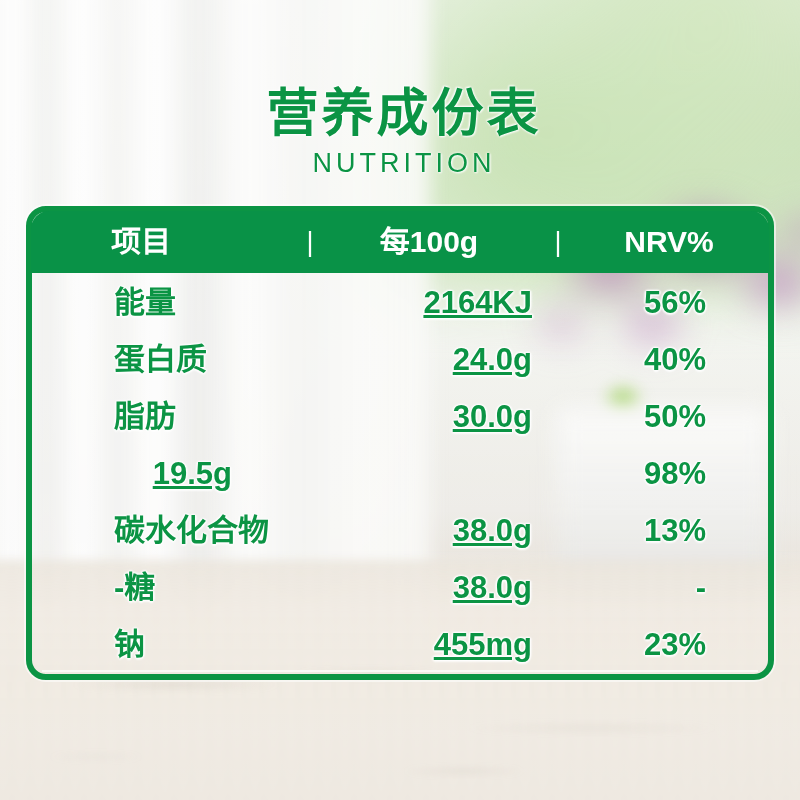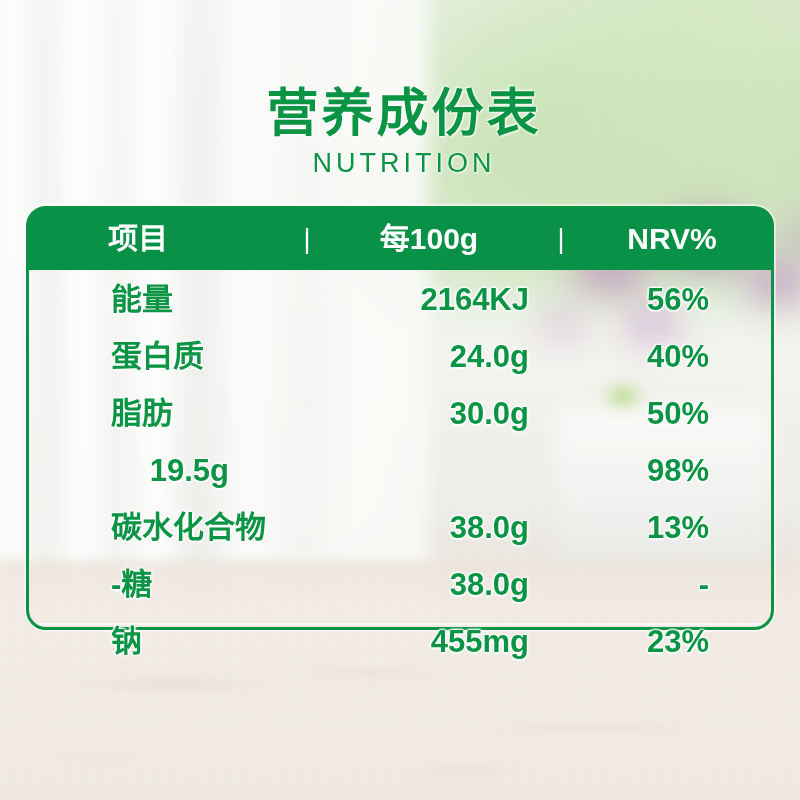--- a/index.html
+++ b/index.html
@@ -188,23 +188,23 @@
       0 0 3px rgba(255,255,255,0.95),
       1px 1px 2px rgba(255,255,255,0.9);
   }
 
   
   .nutrition-card {
     position: absolute;
     left: 26px;
     top: 206px;
     width: 748px;
-    height: 424px;
+    height: 474px;
     box-sizing: border-box;
-    border: 3px solid #b91c1c;
+    border: 6px solid #b91c1c;
     border-radius: 20px;
     background: transparent;
     box-shadow: 0 0 0 2px rgba(255,255,255,0.55);
   }
 
   
   .table-header {
     position: absolute;
     left: -1px;
     right: -1px;
@@ -246,21 +246,21 @@
     line-height: 1;
     white-space: nowrap;
     text-shadow:
       0 0 3px rgba(255,255,255,0.98),
       1.5px 0 2px rgba(255,255,255,0.92),
       -1.5px 0 2px rgba(255,255,255,0.92),
       0 1.5px 2px rgba(255,255,255,0.92),
       0 -1.5px 2px rgba(255,255,255,0.92);
   }
   .cell-item  { width: 300px; padding-left: 82px; text-align: left; box-sizing: border-box; }
-  .cell-value { width: 200px; text-align: right; }
+  .cell-value { width: 200px; text-align: right; text-decoration: underline; }
   .cell-nrv   { flex: 1; text-align: right; padding-right: 62px; }
 
   
   .base-rule {
     position: absolute;
     left: 10px; right: 10px;
     bottom: 2px;
     height: 2px;
     background: rgba(255,255,255,0.7);
   }

